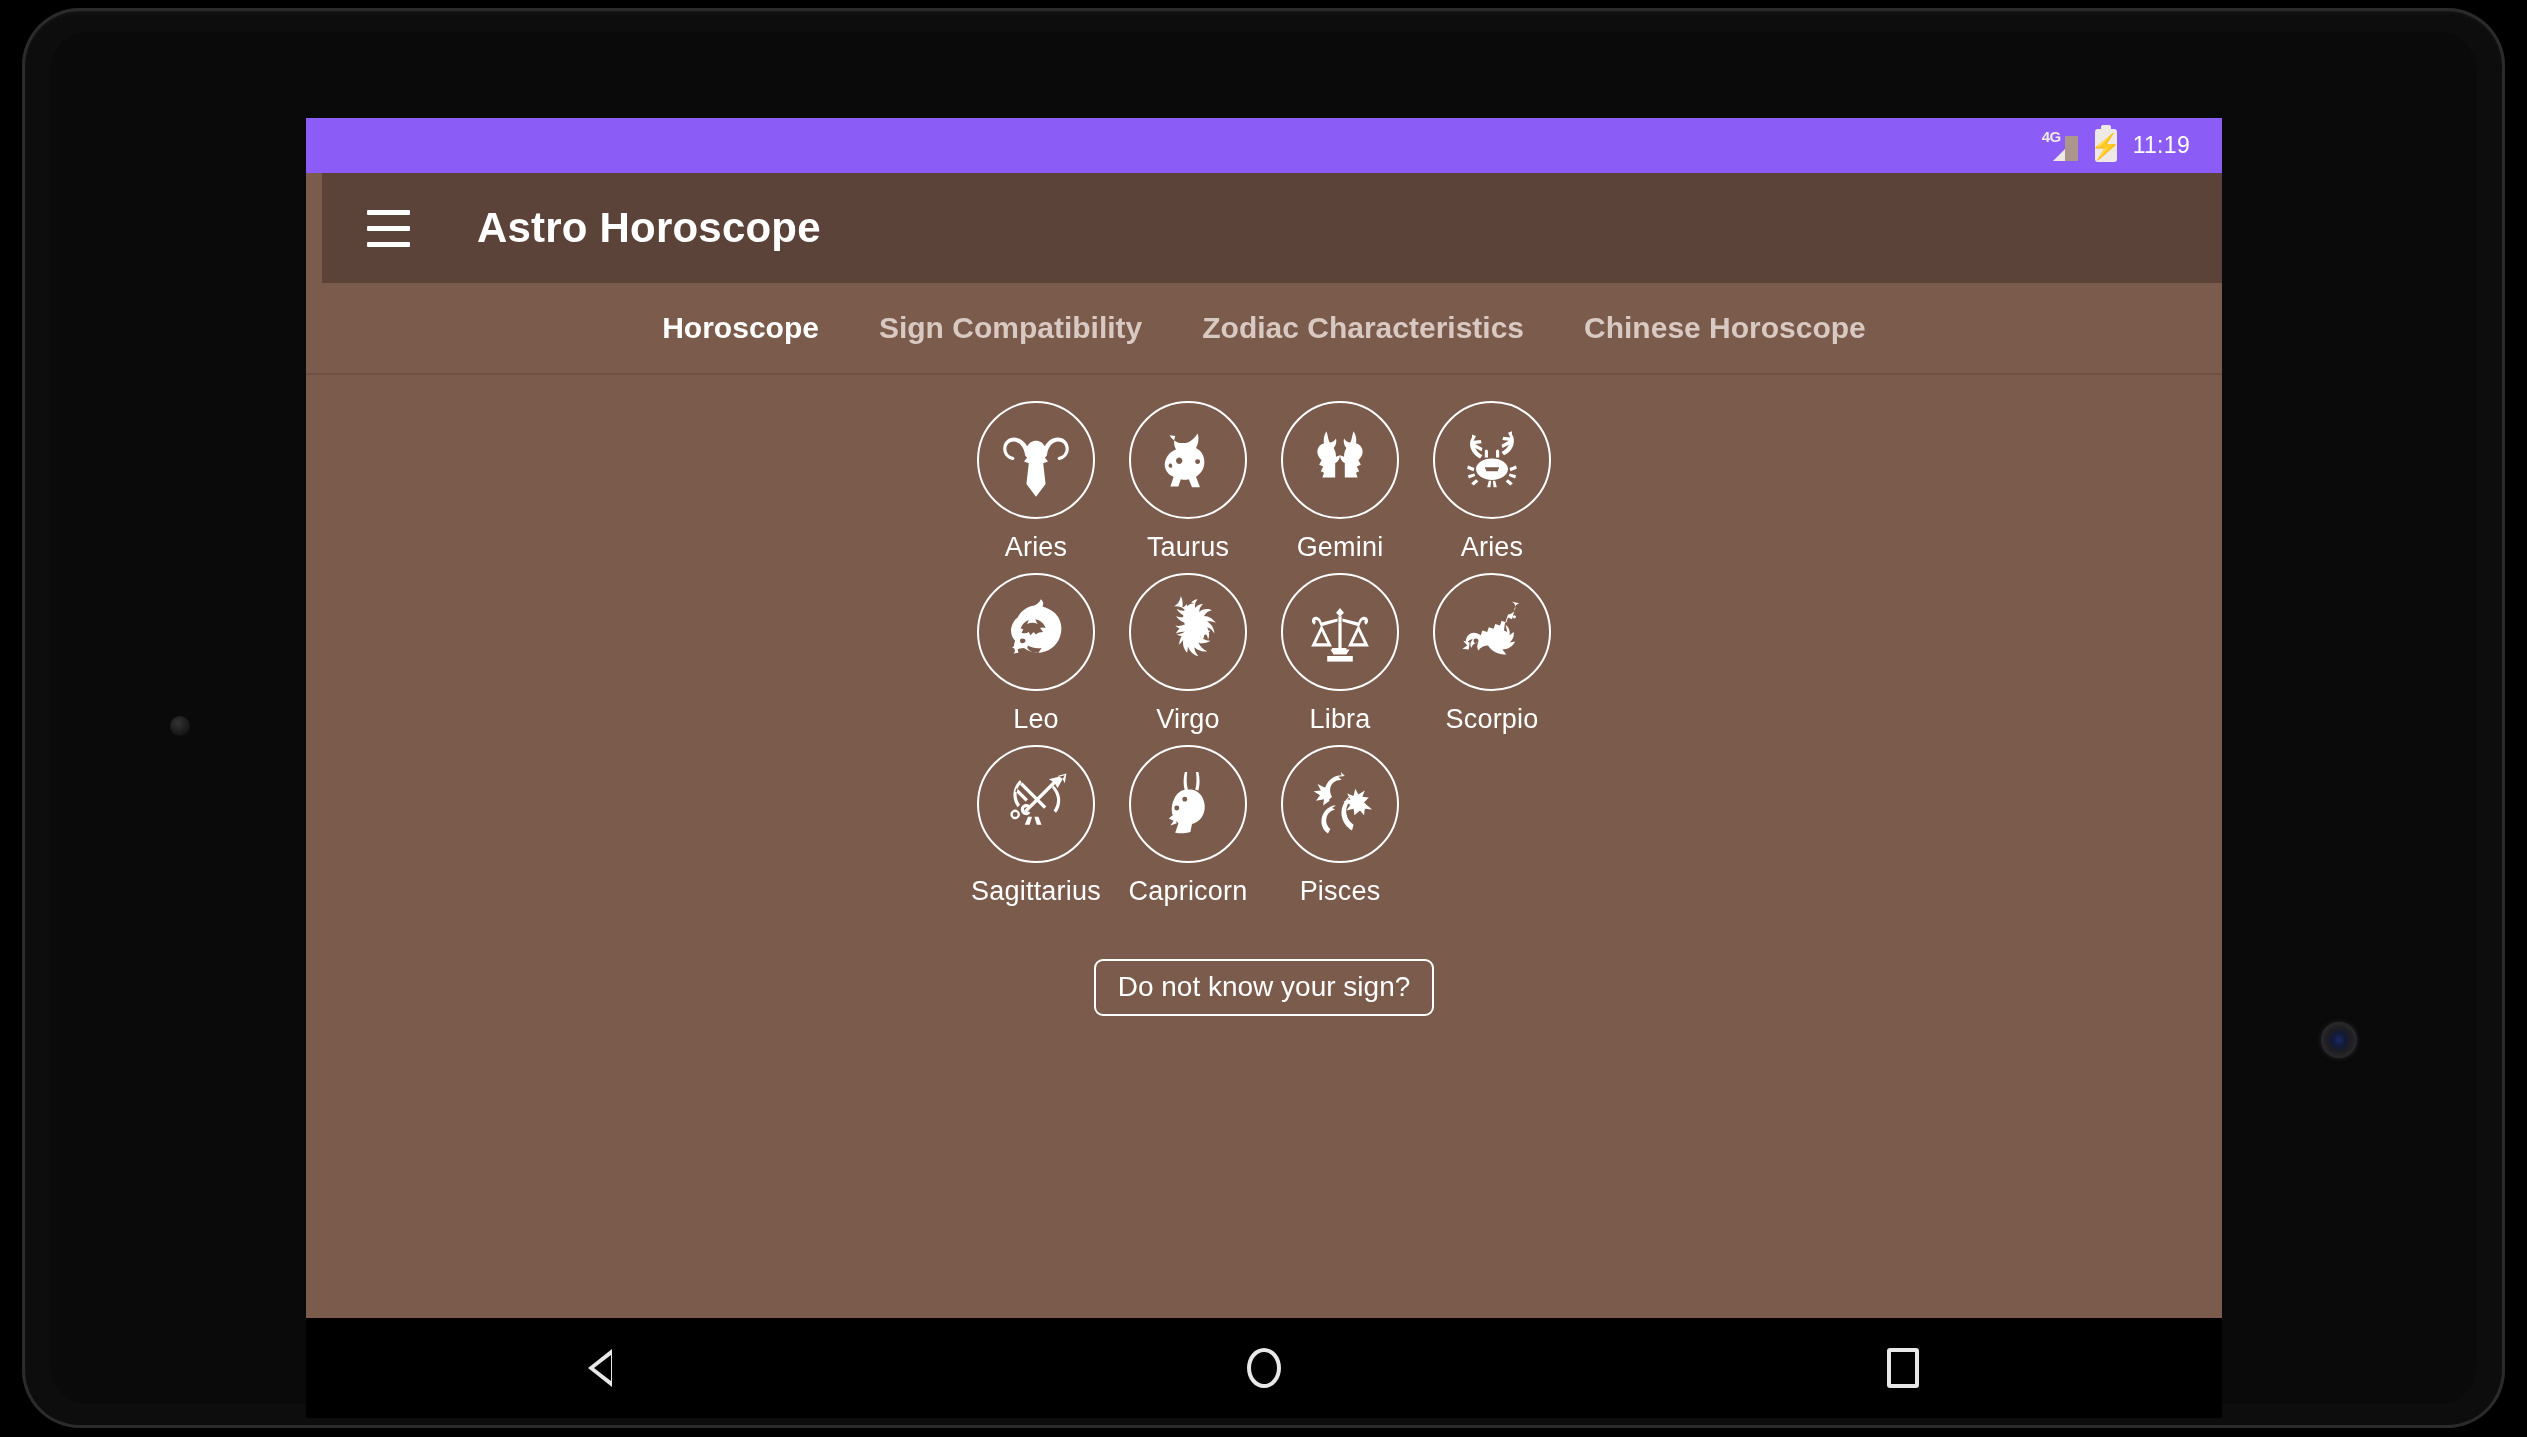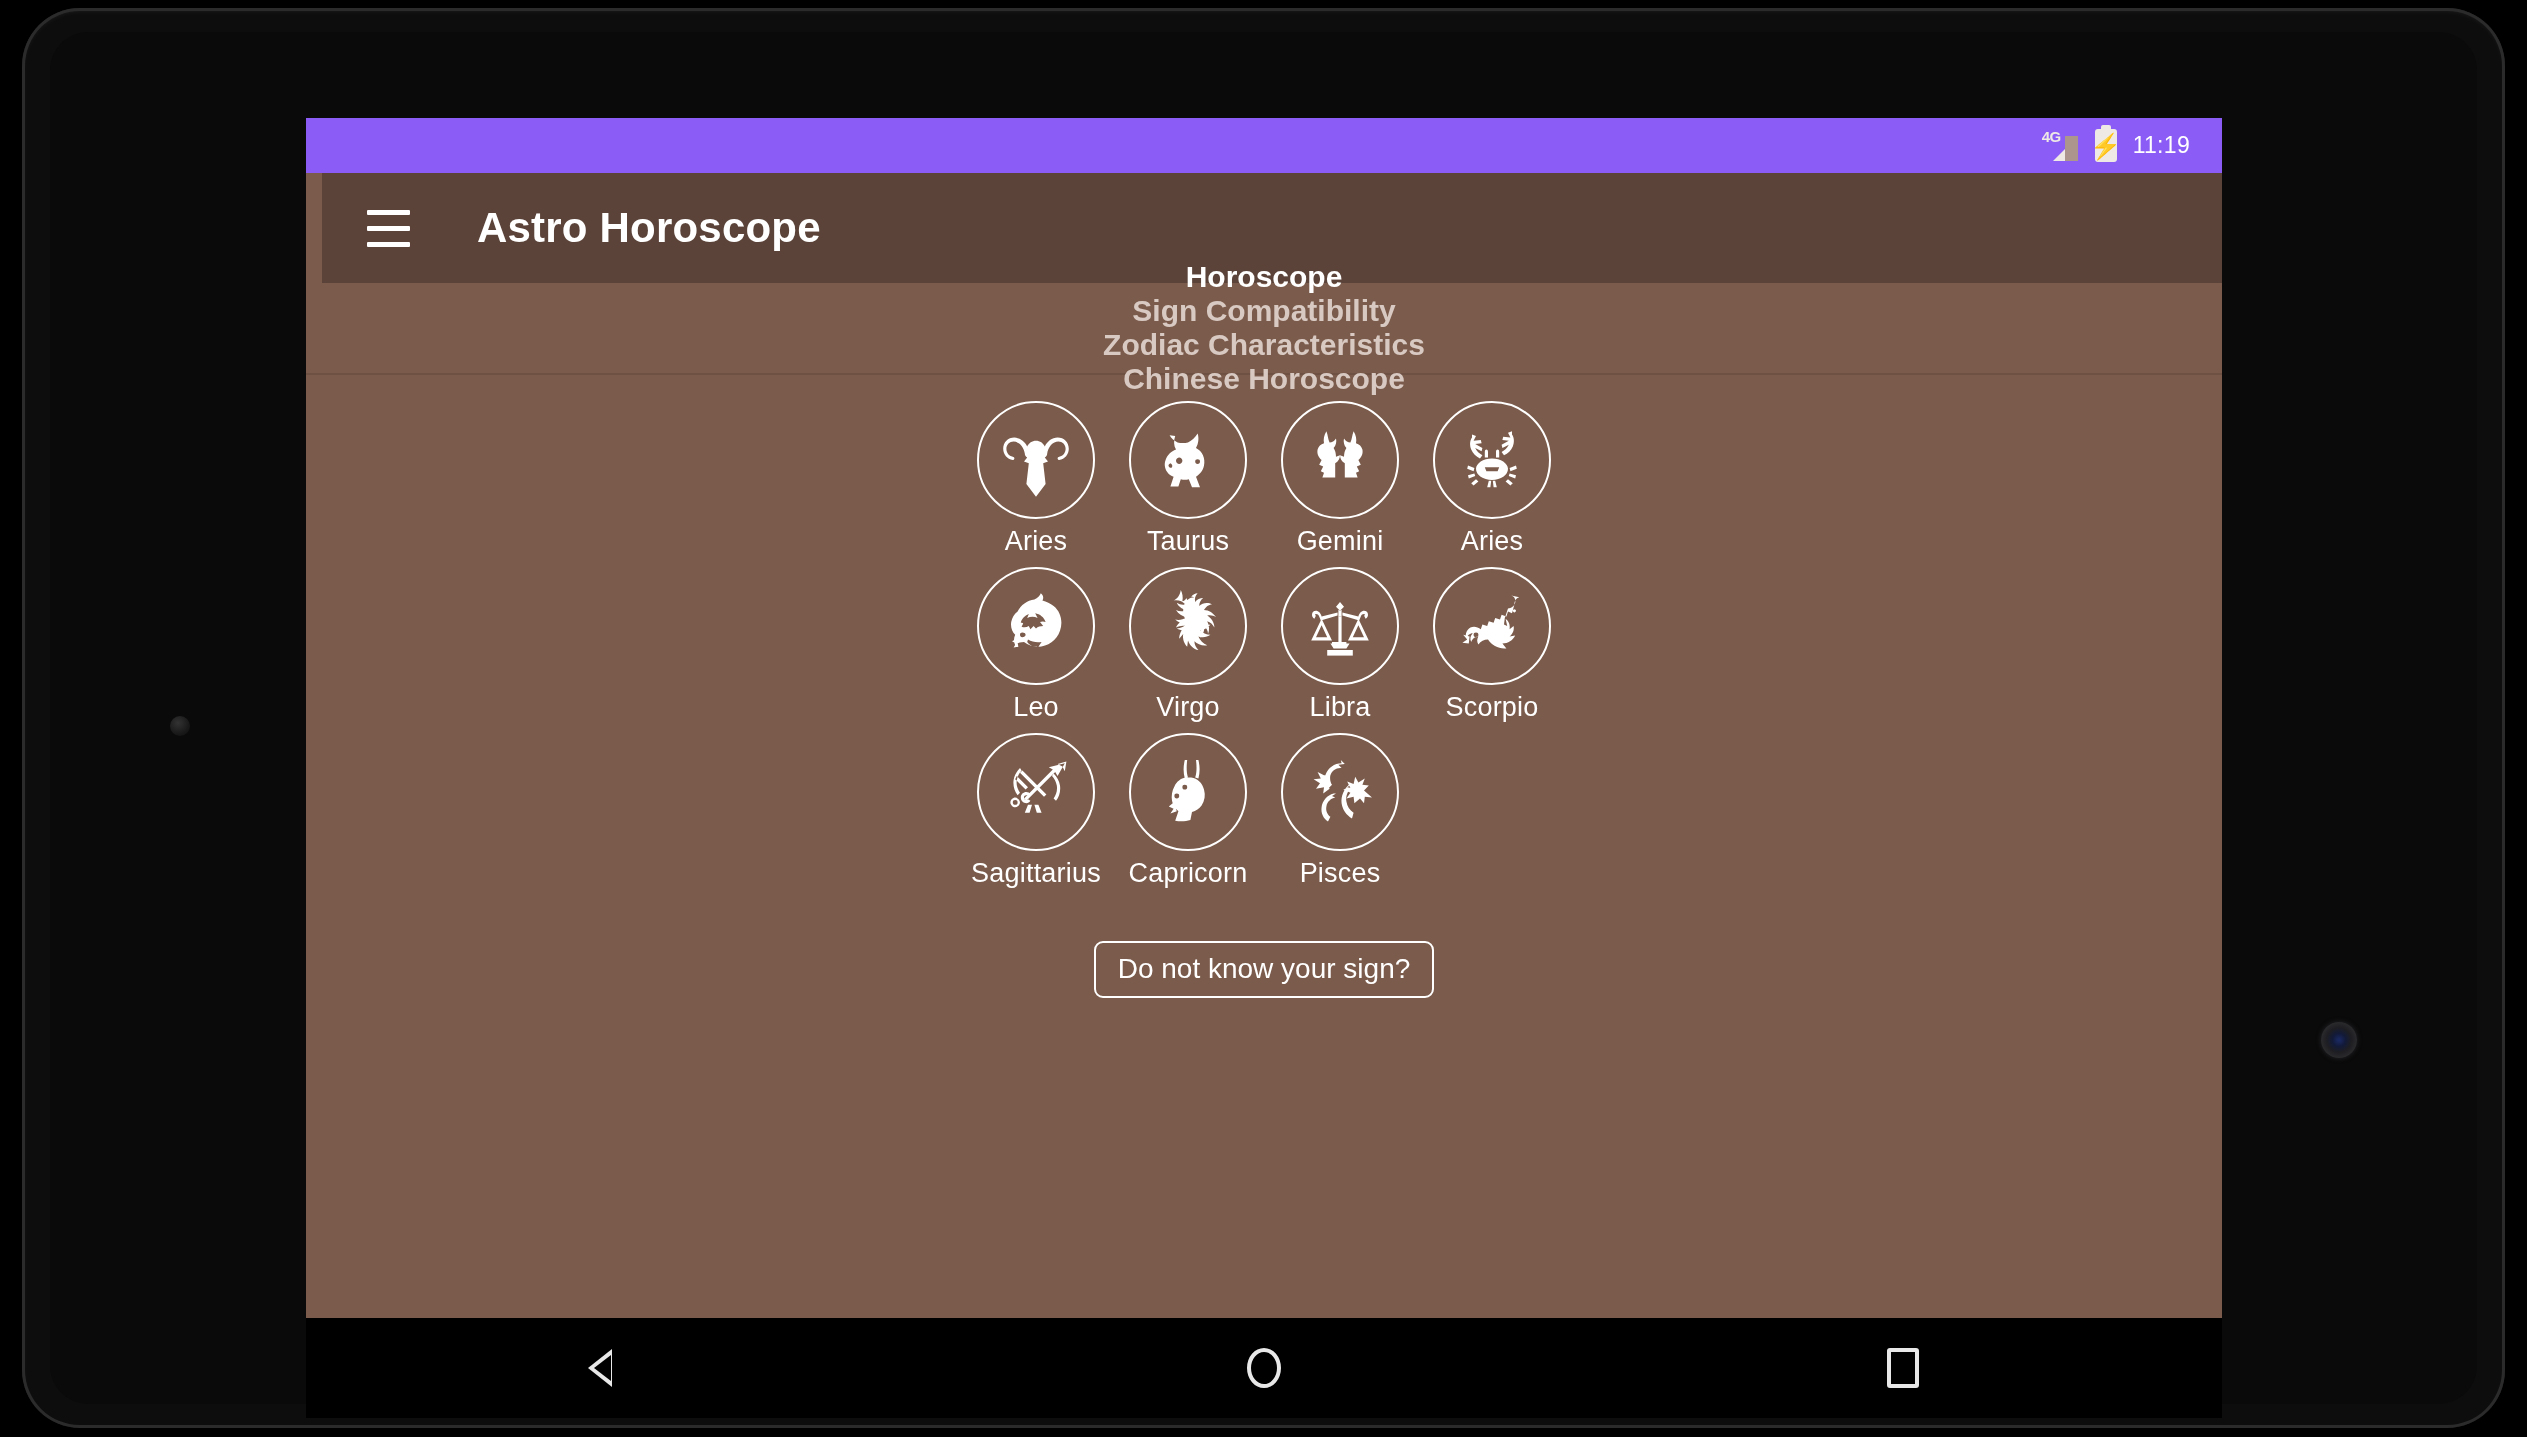--- a/index.html
+++ b/index.html
@@ -176,21 +176,20 @@
   
   #tab-bar {
     height: 92px;
     background: #7b5b4b;
     display: flex;
     align-items: center;
     justify-content: center;
     gap: 0px;
     border-bottom: 2px solid #6e5143;
     box-sizing: border-box;
-    flex-direction: column;
   }
   .tab {
     color: #d8c9c2;
     font-size: 30px;
     font-weight: bold;
     padding: 0 30px;
     cursor: pointer;
     white-space: nowrap;
   }
   .tab.active { color: #ffffff; }
@@ -217,21 +216,21 @@
     height: 118px;
     border-radius: 50%;
     border: 2px solid #ffffff;
     display: flex;
     align-items: center;
     justify-content: center;
     box-sizing: border-box;
   }
   .sign-circle svg { width: 80px; height: 80px; display: block; }
   .sign-label {
-    margin-top: 7px;
+    margin-top: 13px;
     color: #ffffff;
     font-size: 27px;
     letter-spacing: 0.2px;
     white-space: nowrap;
   }
 
   
   #footer-area {
     display: flex;
     justify-content: center;

